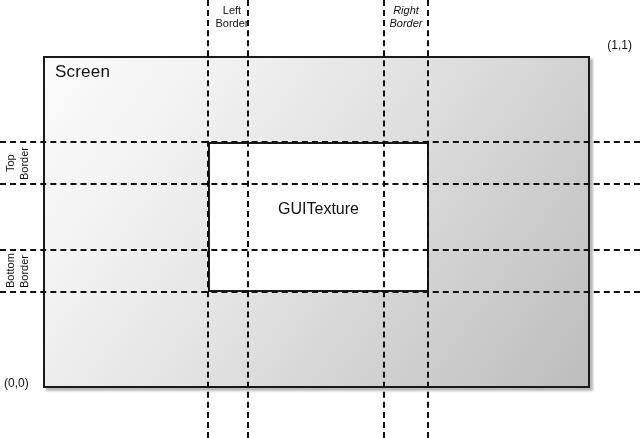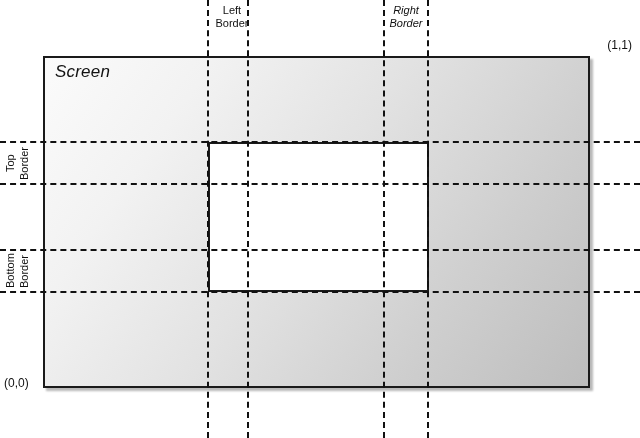--- a/index.html
+++ b/index.html
@@ -31,21 +31,20 @@
     box-shadow: 3px 3px 2px rgba(0,0,0,0.28);
   }
   .screen-label {
     position: absolute;
     left: 55px;
     top: 62px;
     font-size: 17px;
     color: #111111;
     letter-spacing: 0.2px;
     white-space: nowrap;
-    font-style: italic;
   }
 
   
   .texture-rect {
     position: absolute;
     left: 208px;
     top: 142px;
     width: 221px;
     height: 150px;
     background: #ffffff;
@@ -112,20 +111,21 @@
 </style>
 </head>
 <body>
 
 <div id="diagram">
 
   <div class="screen-rect"></div>
   <div class="screen-label">Screen</div>
 
   <div class="texture-rect"></div>
+  <div class="texture-label">GUITexture</div>
 
   <div class="vline" style="left:207px"></div>
   <div class="vline" style="left:247px"></div>
   <div class="vline" style="left:383px"></div>
   <div class="vline" style="left:427px"></div>
 
   <div class="hline" style="top:141px"></div>
   <div class="hline" style="top:183px"></div>
   <div class="hline" style="top:249px"></div>
   <div class="hline" style="top:291px"></div>

